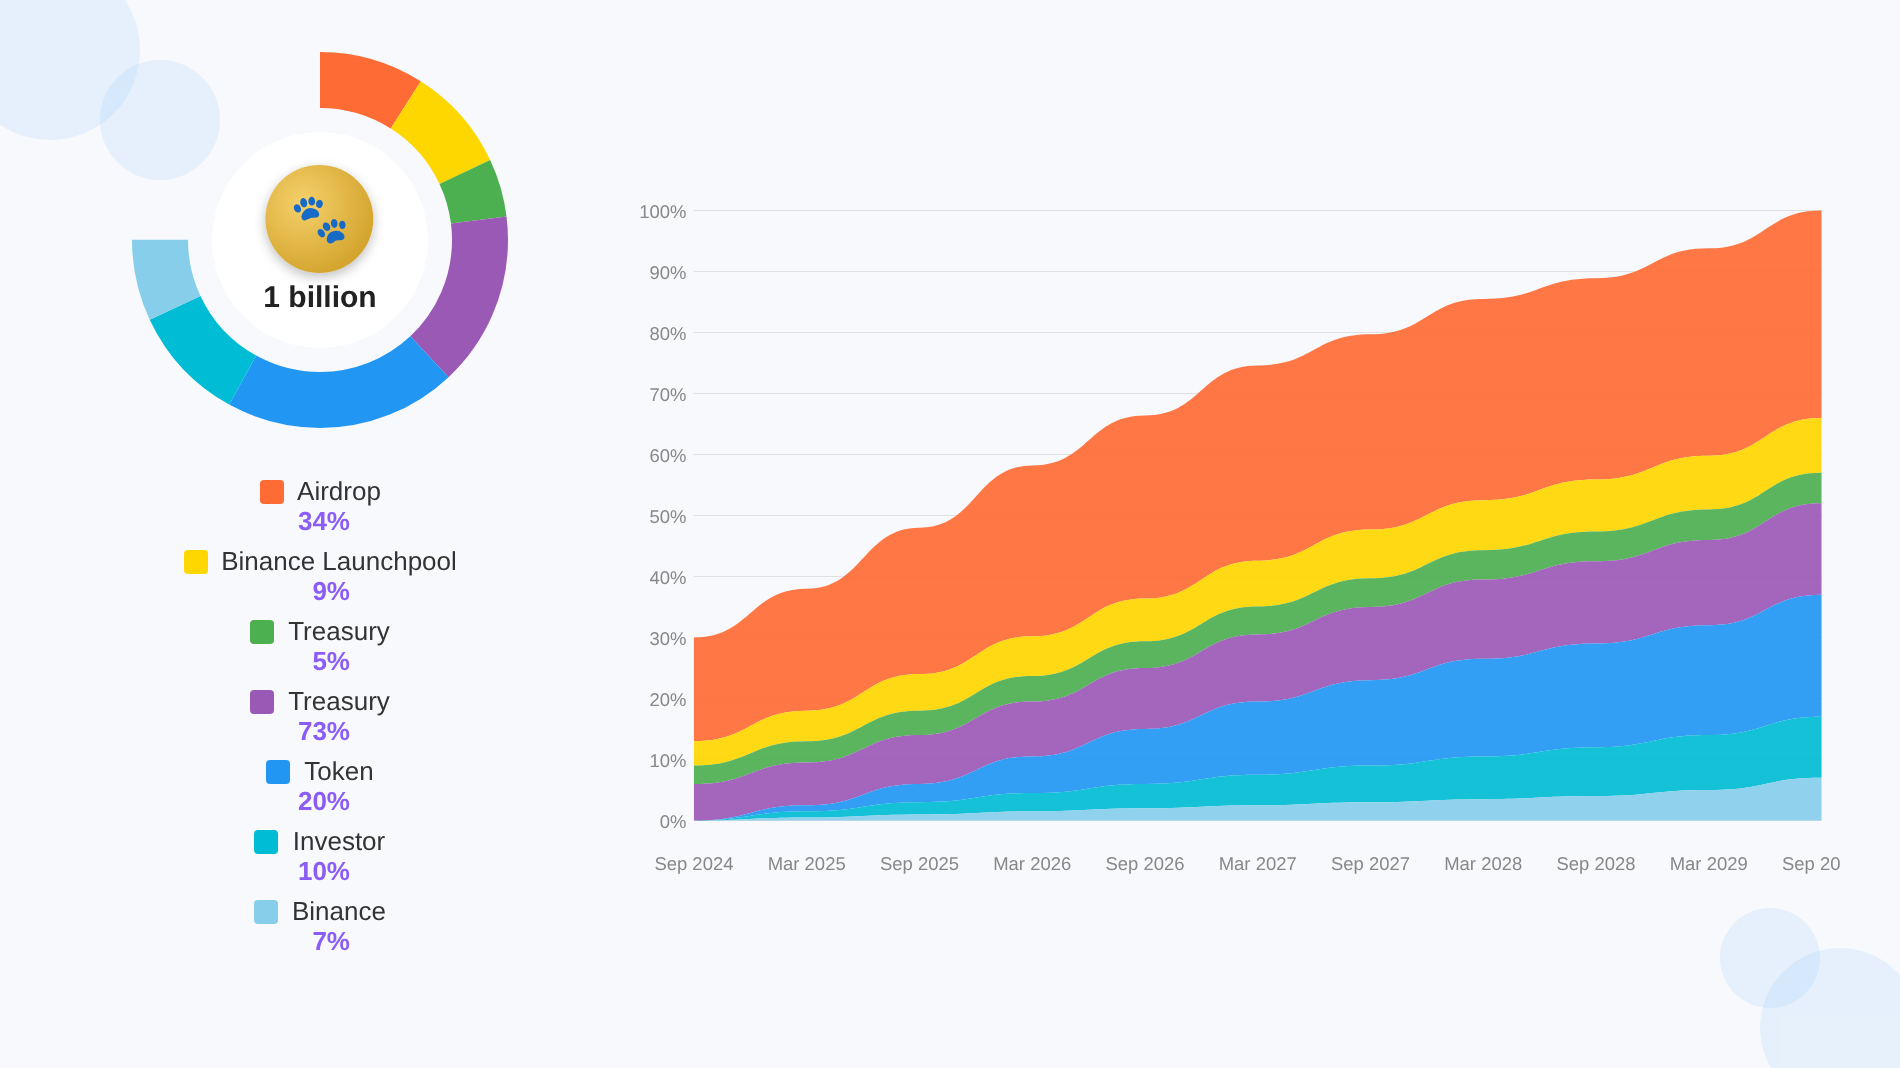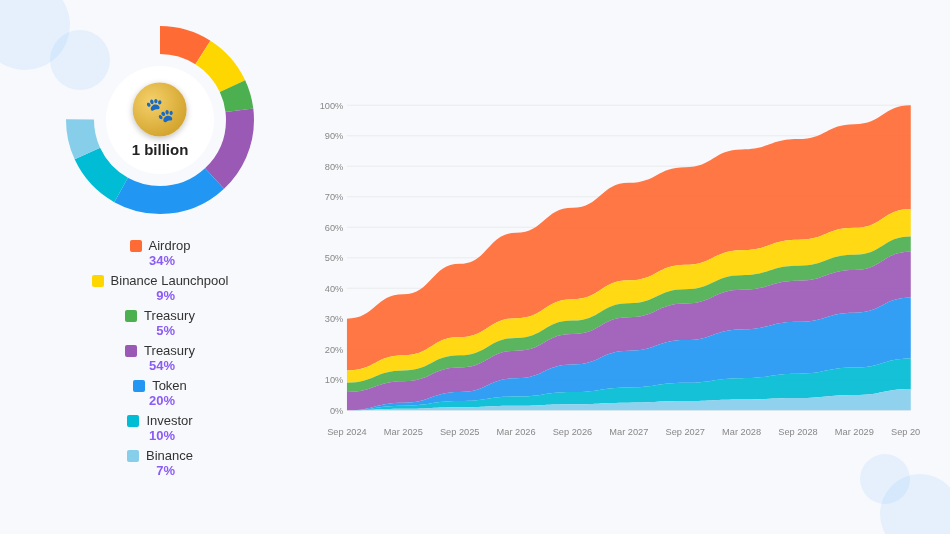--- a/index.html
+++ b/index.html
@@ -201,21 +201,21 @@
       <div class="legend-dot" style="background:#4CAF50"></div>
       <span>Treasury</span>
     </div>
     <span class="legend-pct">5%</span>
   </div>
         <div class="legend-item">
     <div class="legend-left">
       <div class="legend-dot" style="background:#9B59B6"></div>
       <span>Treasury</span>
     </div>
-    <span class="legend-pct">54%</span>
+    <span class="legend-pct">73%</span>
   </div>
         <div class="legend-item">
     <div class="legend-left">
       <div class="legend-dot" style="background:#2196F3"></div>
       <span>Token</span>
     </div>
     <span class="legend-pct">20%</span>
   </div>
         <div class="legend-item">
     <div class="legend-left">

